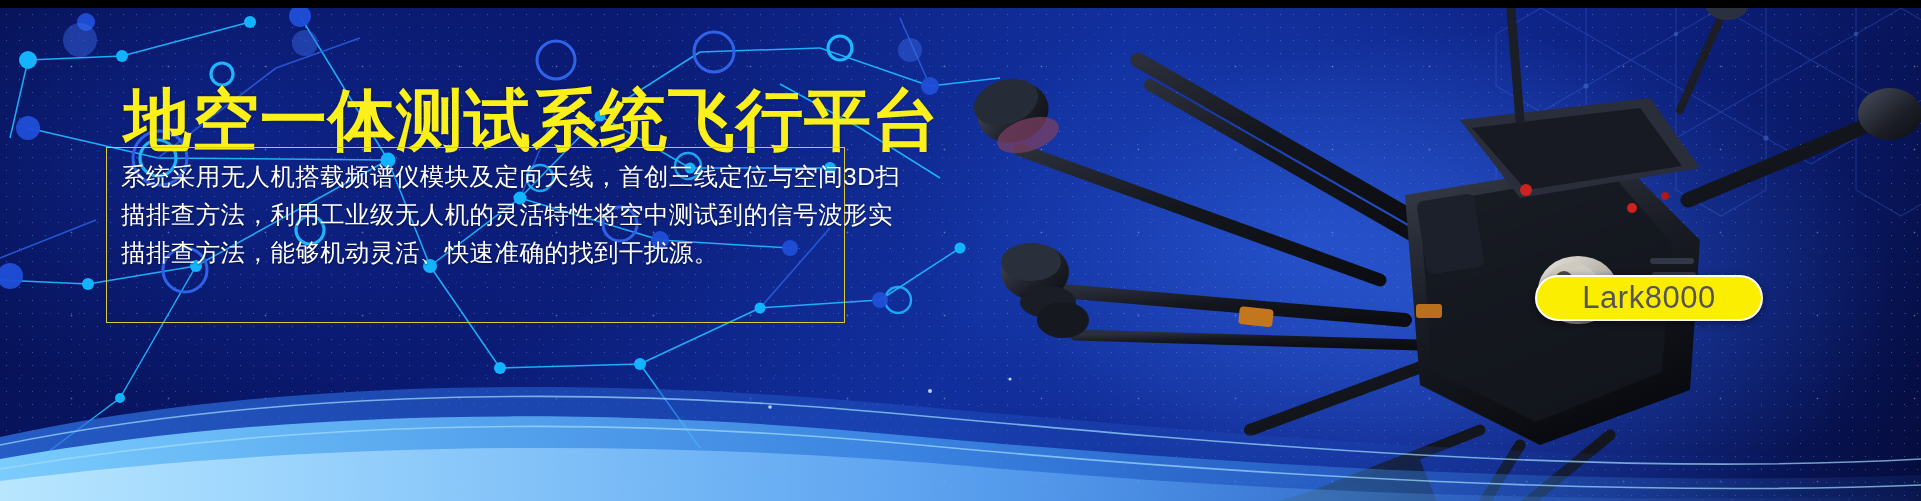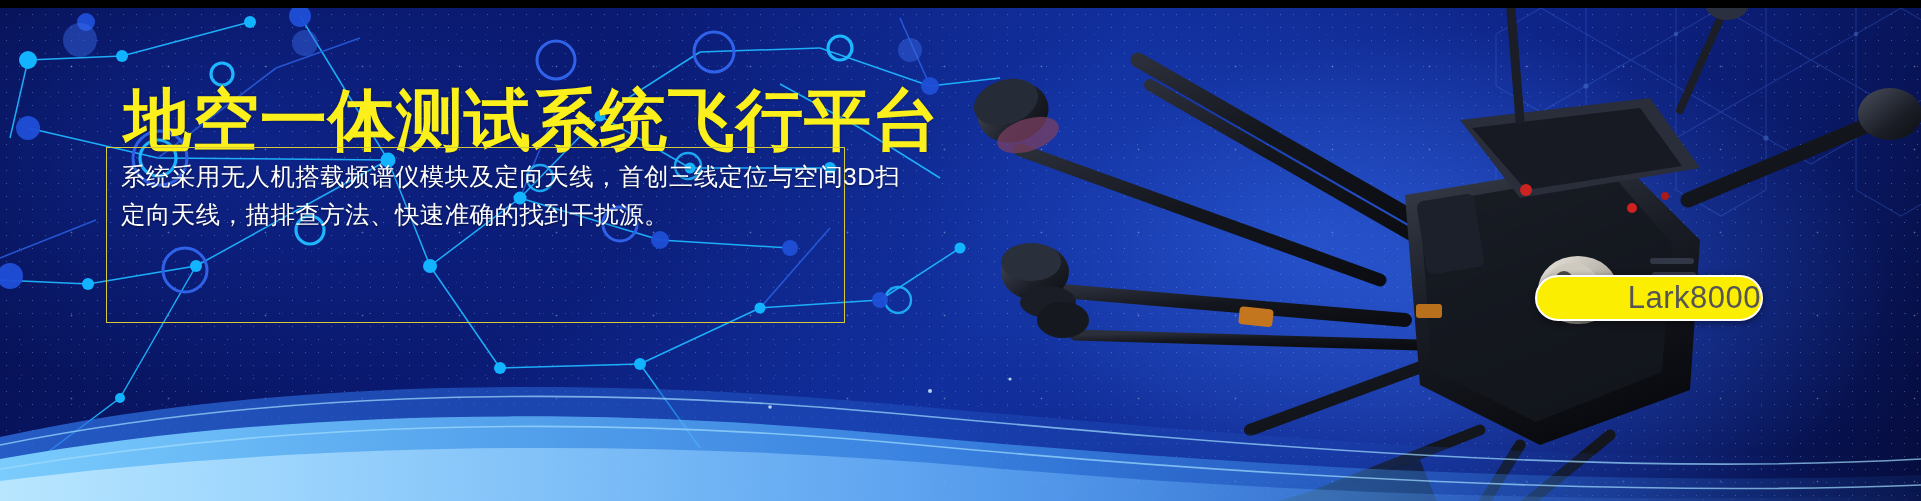--- a/index.html
+++ b/index.html
@@ -69,21 +69,21 @@
   }
 
   
   .badge{
     position:absolute;left:1535px;top:267px;
     width:228px;height:46px;
     background:#fbee00;
     border-radius:23px;
     border:2px solid #ffffff;
     box-sizing:border-box;
-    display:flex;align-items:center;justify-content:flex-end;
+    display:flex;align-items:center;justify-content:center;
     box-shadow:0 2px 7px rgba(0,0,0,.45);
   }
   .badge span{
     color:#555555;
     font-size:31px;
     font-weight:normal;
     letter-spacing:.5px;
   }
 </style>
 </head>
@@ -336,20 +336,21 @@
       <circle cx="930" cy="72" r="2"></circle>
         <circle cx="1010" cy="60" r="1.6"></circle>
       <circle cx="770" cy="88" r="1.8"></circle>
     </g>
   </svg>
 
   <div class="title">地空一体测试系统飞行平台</div>
 
   <div class="descbox">
     <div class="descline">系统采用无人机搭载频谱仪模块及定向天线，首创三线定位与空间3D扫</div>
-    <div class="descline">定向天线，描排查方法、快速准确的找到干扰源。</div>
+    <div class="descline">描排查方法，利用工业级无人机的灵活特性将空中测试到的信号波形实</div>
+    <div class="descline">描排查方法，能够机动灵活、快速准确的找到干扰源。</div>
   </div>
 
   <div class="badge">
     <span>Lark8000</span>
   </div>
 
 </div>
 
 </body></html>

